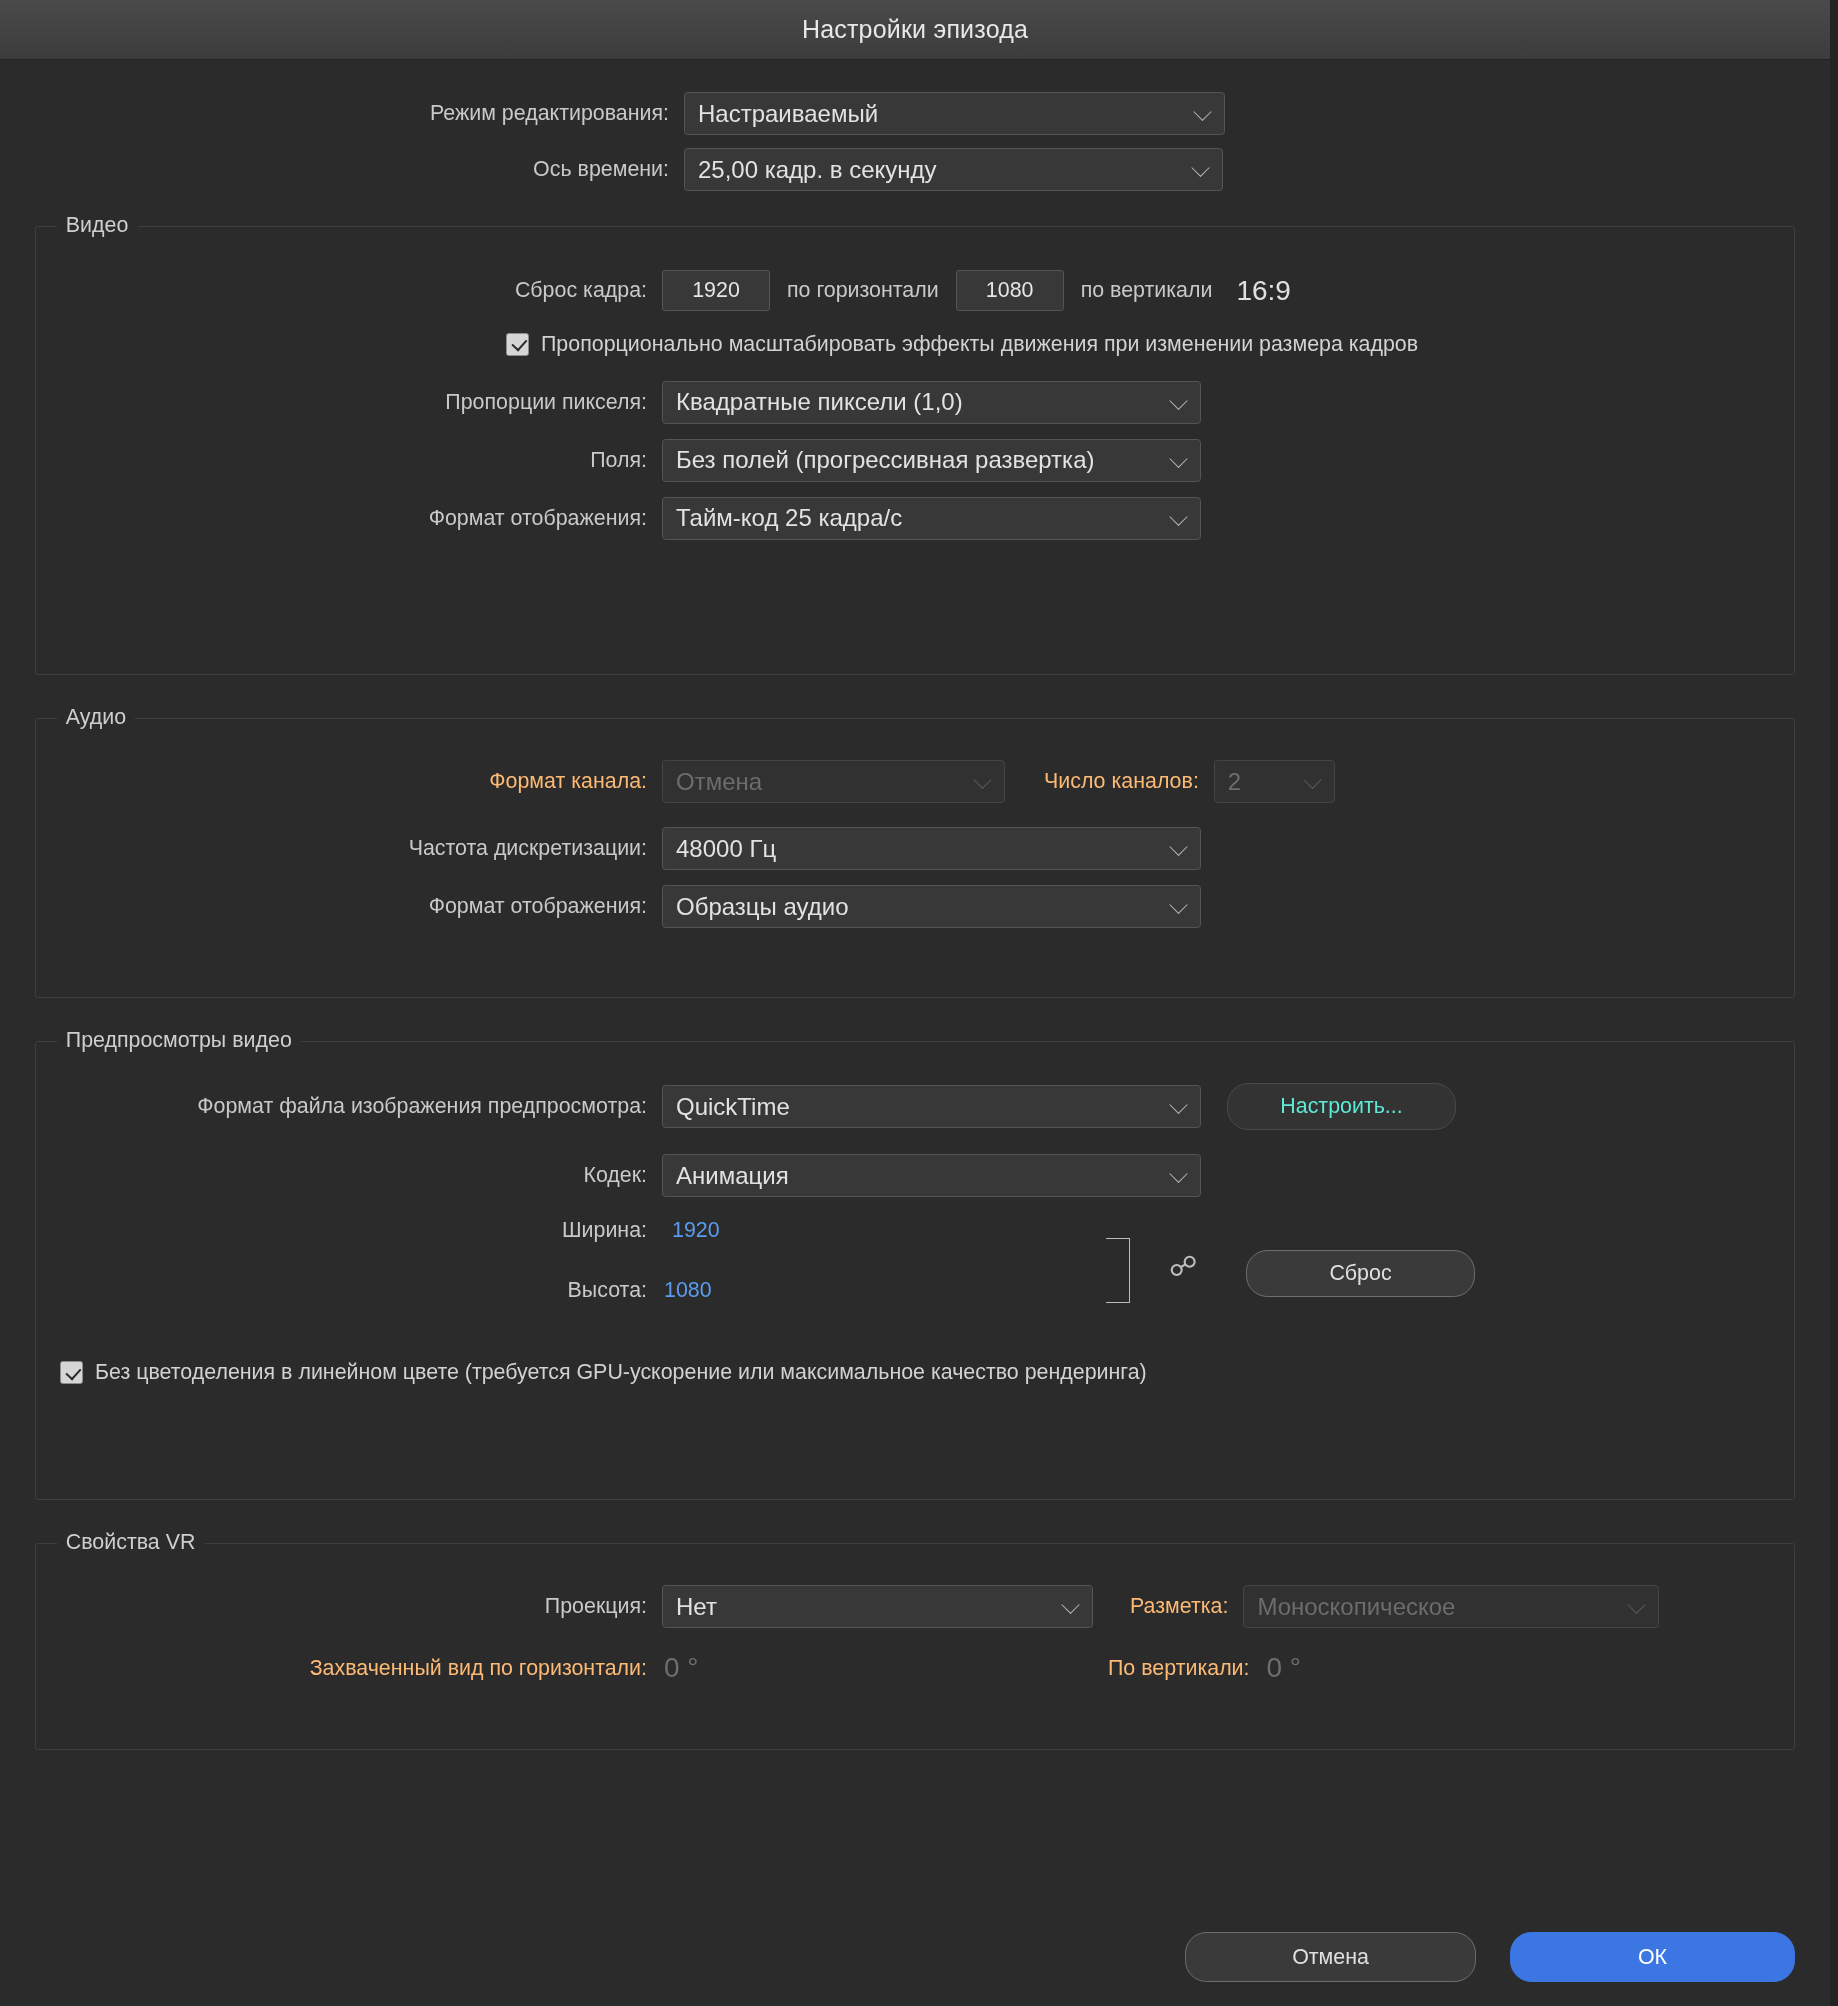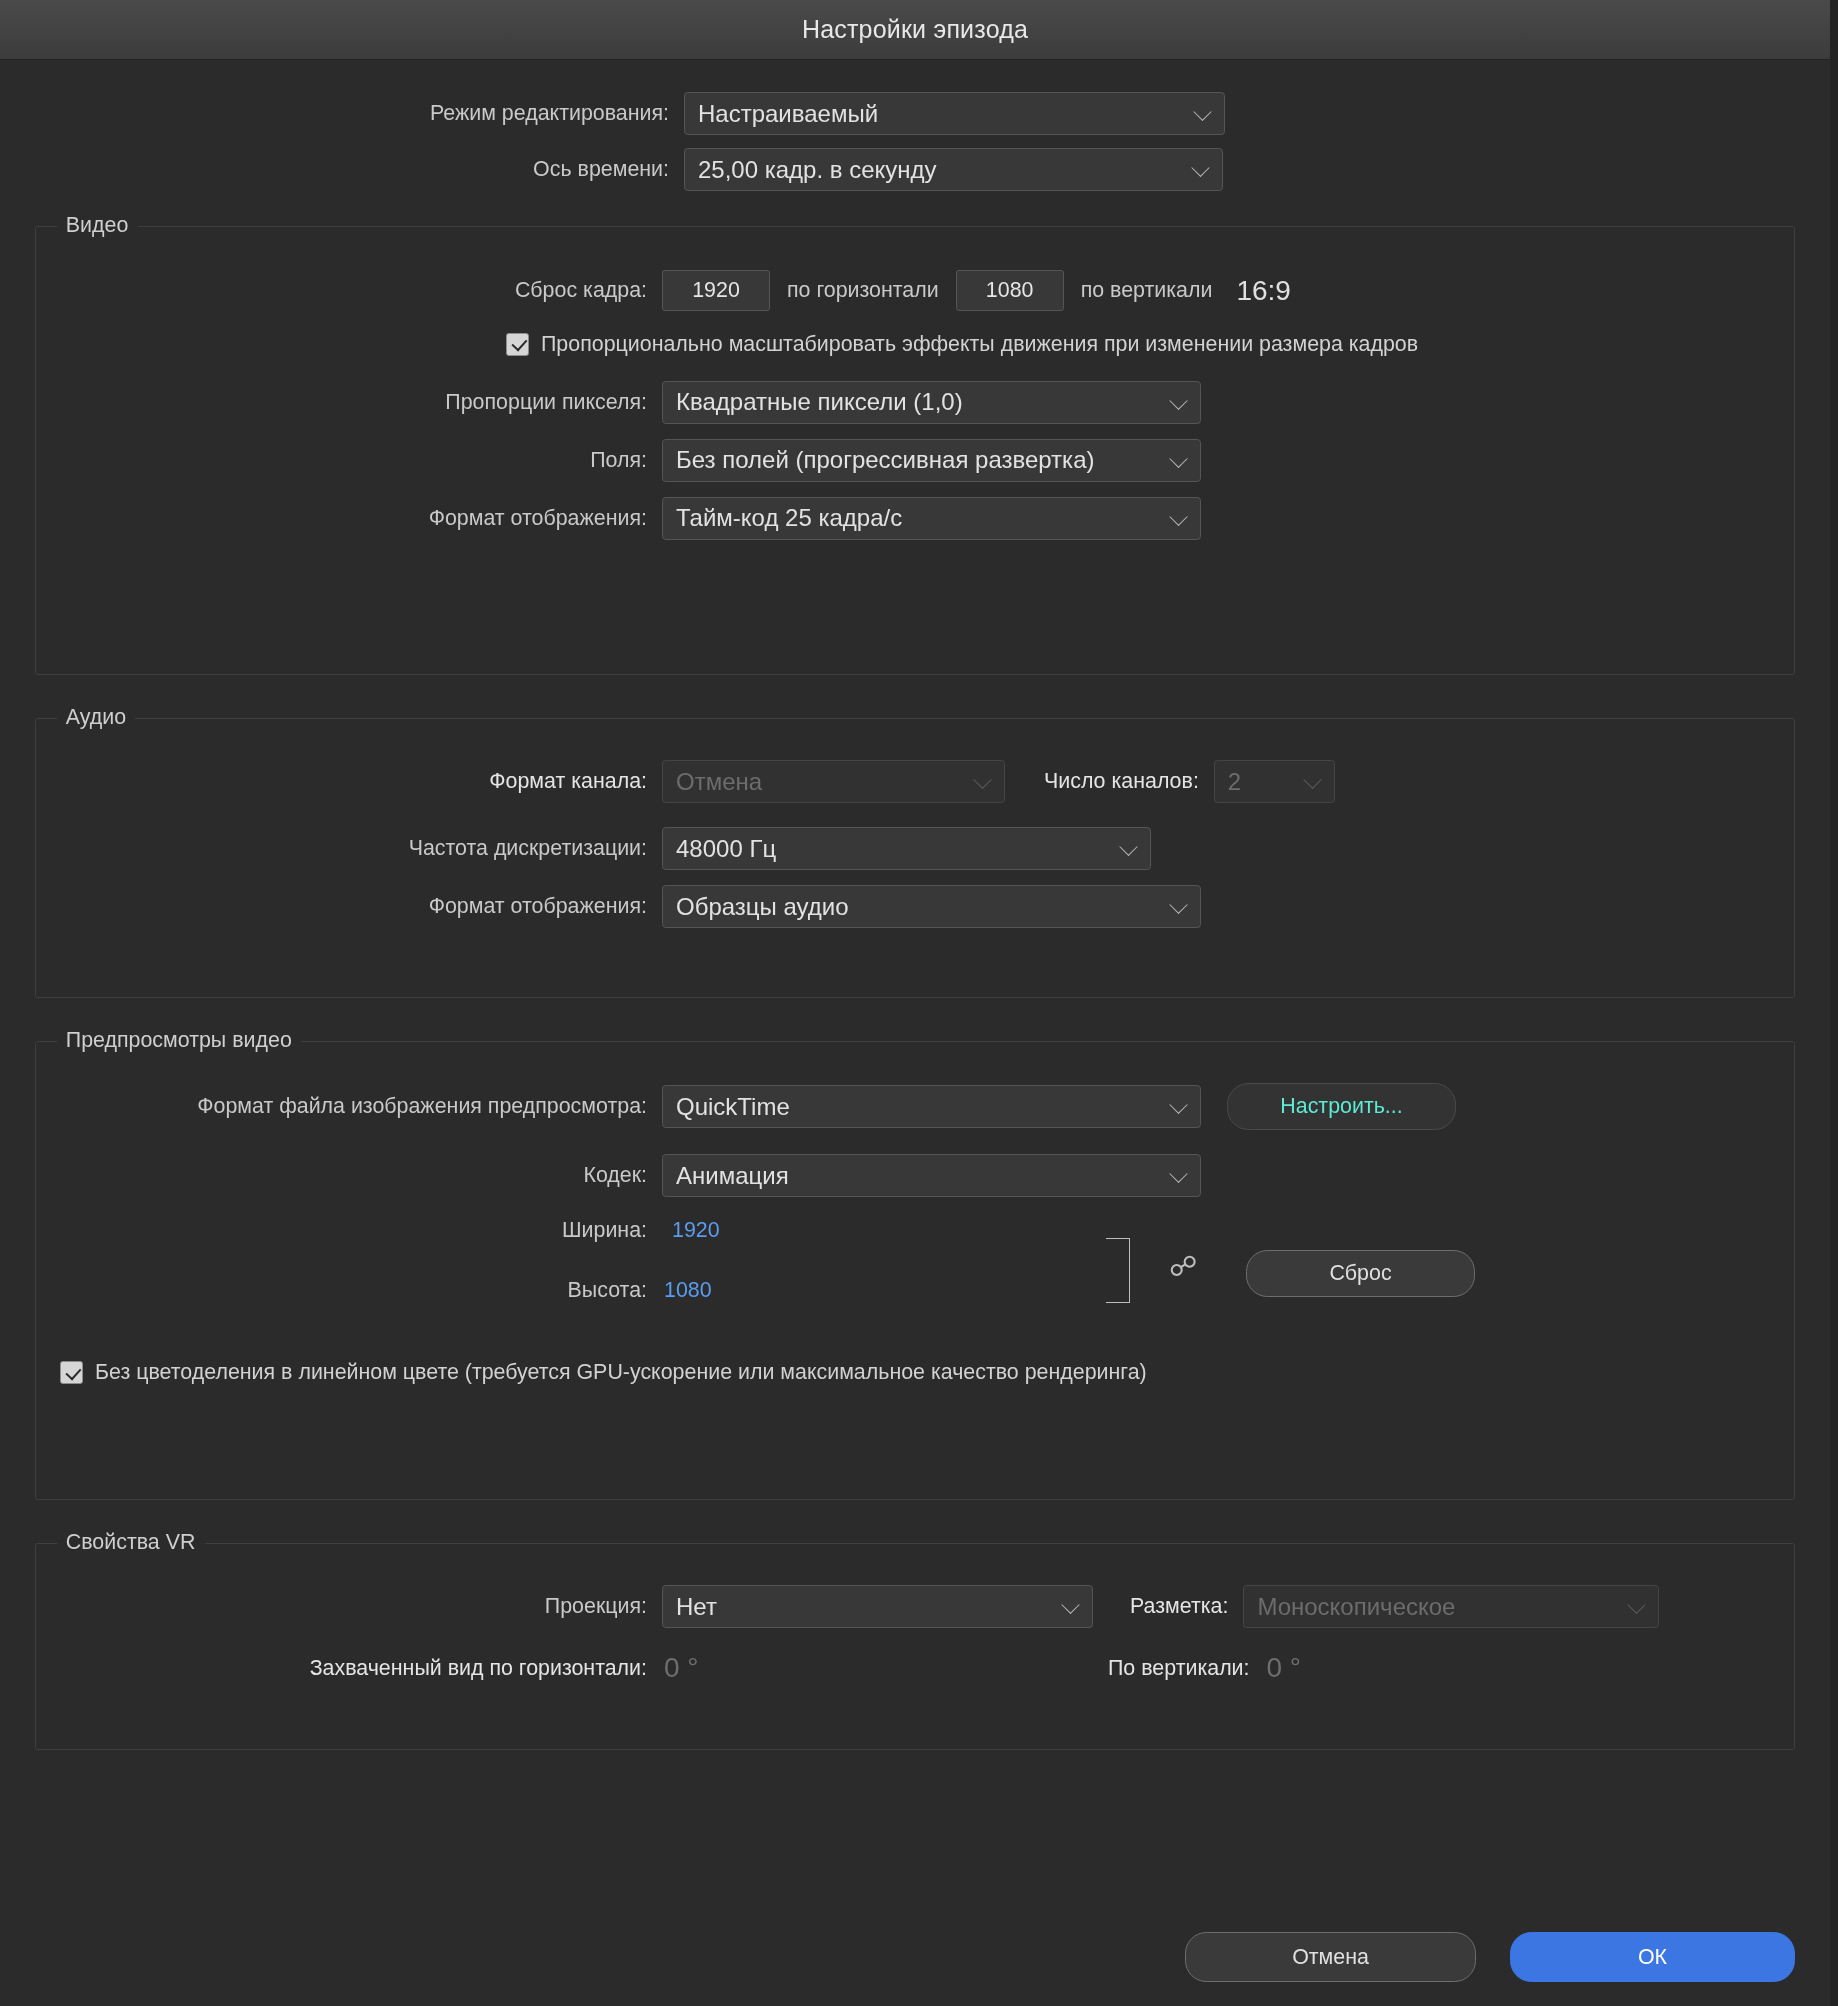--- a/index.html
+++ b/index.html
@@ -51,21 +51,21 @@
     display: flex;
     align-items: center;
     margin-bottom: 13px;
   }
   .lbl {
     font-size: 21.4px;
     color: #c9c9c9;
     text-align: right;
     white-space: nowrap;
   }
-  .lbl.dim { color: #e5e5e5; }
+  .lbl.dim { color: #fdba74; }
 
   
   .select {
     position: relative;
     background: #383838;
     border: 0.9px solid #555;
     border-radius: 3.7px;
     height: 43px;
     display: flex;
     align-items: center;
@@ -299,21 +299,21 @@
         </div>
         <div class="lbl dim" style="margin-left:39px; text-align:left;">Число каналов:</div>
         <div class="select disabled" style="width:121px; margin-left:15px;">
           <span>2</span>
           <span class="chev"></span>
         </div>
       </div>
 
       <div class="row" style="margin-top:24px;">
         <div class="lbl" style="width:587px;">Частота дискретизации:</div>
-        <div class="select" style="width:489px; margin-left:15px;">
+        <div class="select" style="width:539px; margin-left:15px;">
           <span>48000 Гц</span>
           <span class="chev"></span>
         </div>
       </div>
 
       <div class="row" style="margin-top:15px;">
         <div class="lbl" style="width:587px;">Формат отображения:</div>
         <div class="select" style="width:539px; margin-left:15px;">
           <span>Образцы аудио</span>
           <span class="chev"></span>

